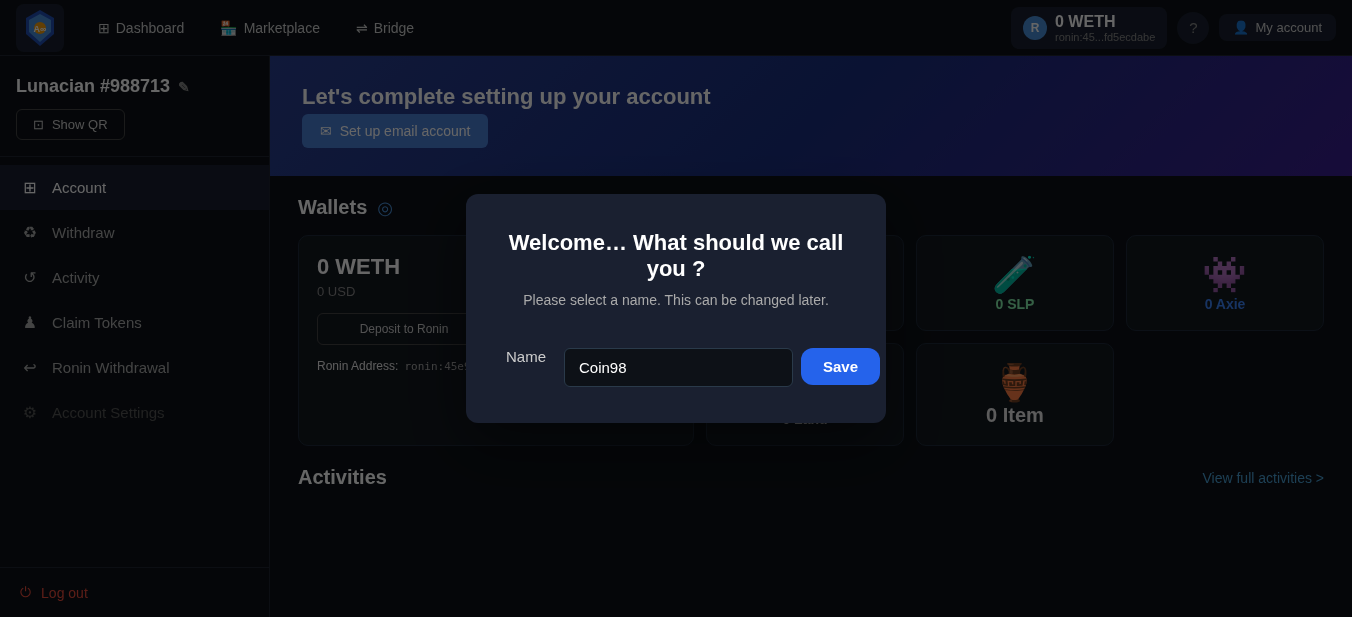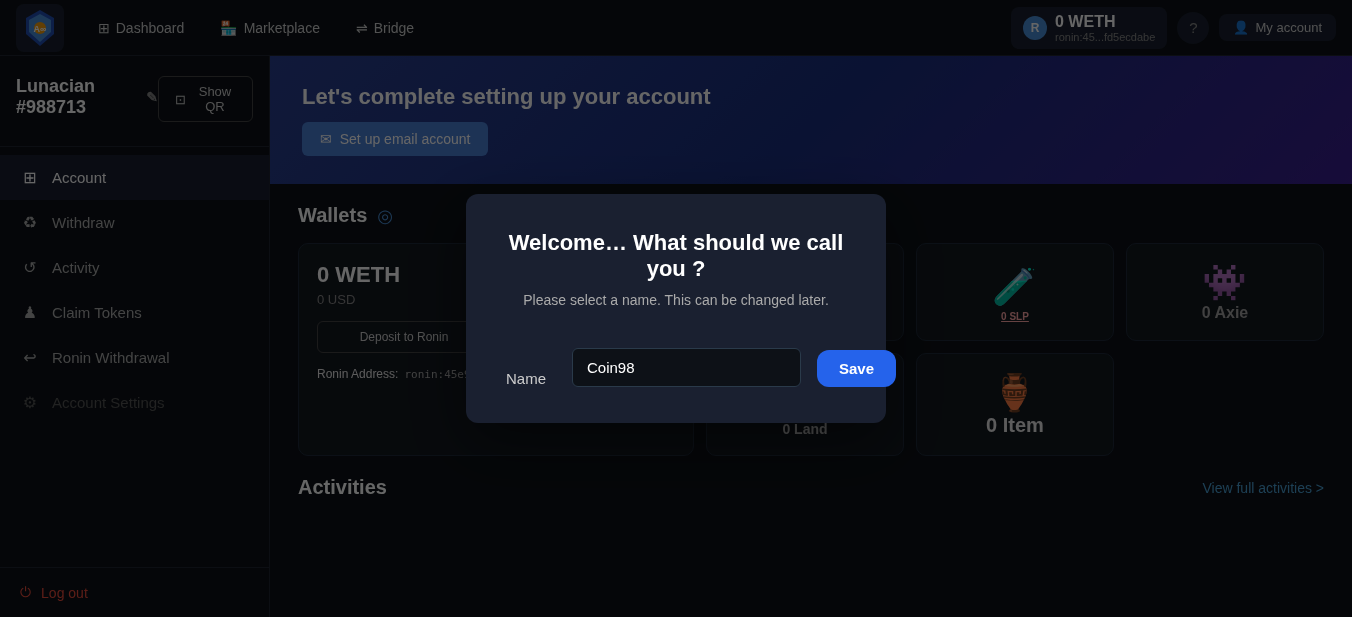--- a/index.html
+++ b/index.html
@@ -103,21 +103,21 @@
       background: #0d1117;
       border-right: 1px solid #1e2530;
       display: flex;
       flex-direction: column;
       padding: 0;
       flex-shrink: 0;
     }
     .sidebar-profile {
       padding: 20px 16px 16px;
       display: flex;
-      flex-direction: row;
+      flex-direction: column;
       align-items: flex-start;
       border-bottom: 1px solid #1e2530;
     }
     .profile-name {
       display: flex;
       align-items: center;
       gap: 8px;
       font-size: 18px;
       font-weight: bold;
       color: #fff;
@@ -184,21 +184,21 @@
       background: linear-gradient(135deg, #2a3f8f 0%, #1a2f7f 50%, #3a1f8f 100%);
       padding: 28px 32px;
       display: flex;
       align-items: center;
       justify-content: space-between;
     }
     .setup-banner-text {
       font-size: 22px;
       font-weight: bold;
       color: #fff;
-      margin-bottom: 12px;
+      margin-bottom: 4px;
     }
     .setup-banner-btn {
       display: inline-flex;
       align-items: center;
       gap: 8px;
       background: #4a7fd4;
       color: #fff;
       border: none;
       border-radius: 6px;
       padding: 9px 18px;
@@ -269,22 +269,22 @@
       margin-bottom: 10px;
     }
     .modal-subtitle {
       color: #aaa;
       text-align: center;
       font-size: 14px;
       margin-bottom: 40px;
     }
     .modal-form-row {
       display: flex;
-      align-items: flex-end;
-      gap: 16px;
+      align-items: flex-start;
+      gap: 8px;
     }
     .modal-label {
       color: #ccc;
       font-size: 15px;
       min-width: 50px;
     }
     .modal-input {
       flex: 1;
       background: #0d1117;
       border: 1px solid #2a3a4a;
@@ -438,27 +438,27 @@
     <div style="background:#131920;border:1px solid #1e2a3a;border-radius:10px;padding:18px;display:flex;flex-direction:column;align-items:center;justify-content:space-between;">
       <div style="flex:1;display:flex;align-items:center;justify-content:center;">
               <span style="font-size:36px;">🔷</span>
             </div>
       <div style="color:#ccc;font-size:14px;font-weight:bold;">0 AXS</div>
     </div>
     <div style="background:#131920;border:1px solid #1e2a3a;border-radius:10px;padding:18px;display:flex;flex-direction:column;align-items:center;justify-content:space-between;">
       <div style="flex:1;display:flex;align-items:center;justify-content:center;">
               <span style="font-size:36px;">🧪</span>
             </div>
-      <div style="color:#fca5a5;font-size:10px;font-weight:bold;text-decoration:underline;">0 SLP</div>
+      <div style="color:#86efac;font-size:14px;font-weight:bold;">0 SLP</div>
     </div>
     <div style="background:#131920;border:1px solid #1e2a3a;border-radius:10px;padding:18px;display:flex;flex-direction:column;align-items:center;justify-content:space-between;">
       <div style="flex:1;display:flex;align-items:center;justify-content:center;">
               <span style="font-size:36px;">👾</span>
             </div>
-      <div style="color:#a3a3a3;font-size:16px;font-weight:bold;">0 Axie</div>
+      <div style="color:#3b82f6;font-size:14px;font-weight:bold;">0 Axie</div>
     </div>
     <div style="background:#131920;border:1px solid #1e2a3a;border-radius:10px;padding:18px;display:flex;flex-direction:column;align-items:center;justify-content:space-between;">
       <div style="flex:1;display:flex;align-items:center;justify-content:center;">
               <span style="font-size:36px;">🟫</span>
             </div>
       <div style="color:#ccc;font-size:14px;font-weight:bold;">0 Land</div>
     </div>
     <div style="background:#131920;border:1px solid #1e2a3a;border-radius:10px;padding:18px;display:flex;flex-direction:column;align-items:center;justify-content:space-between;">
       <div style="flex:1;display:flex;align-items:center;justify-content:center;">
               <span style="font-size:36px;">🏺</span>

